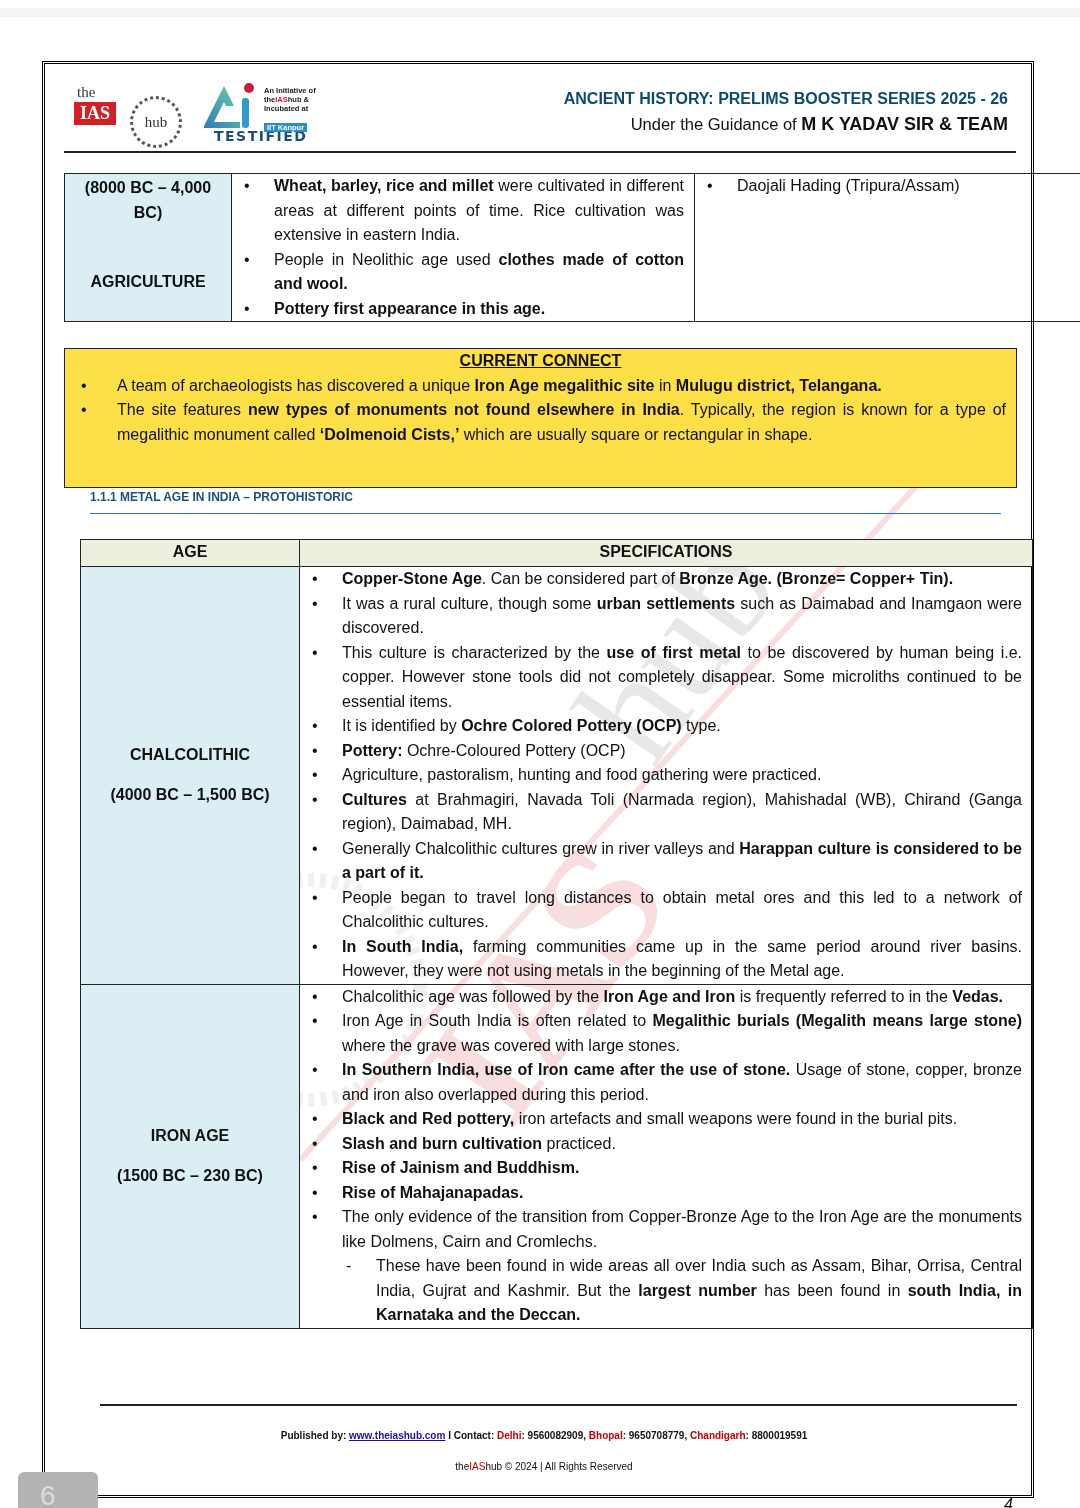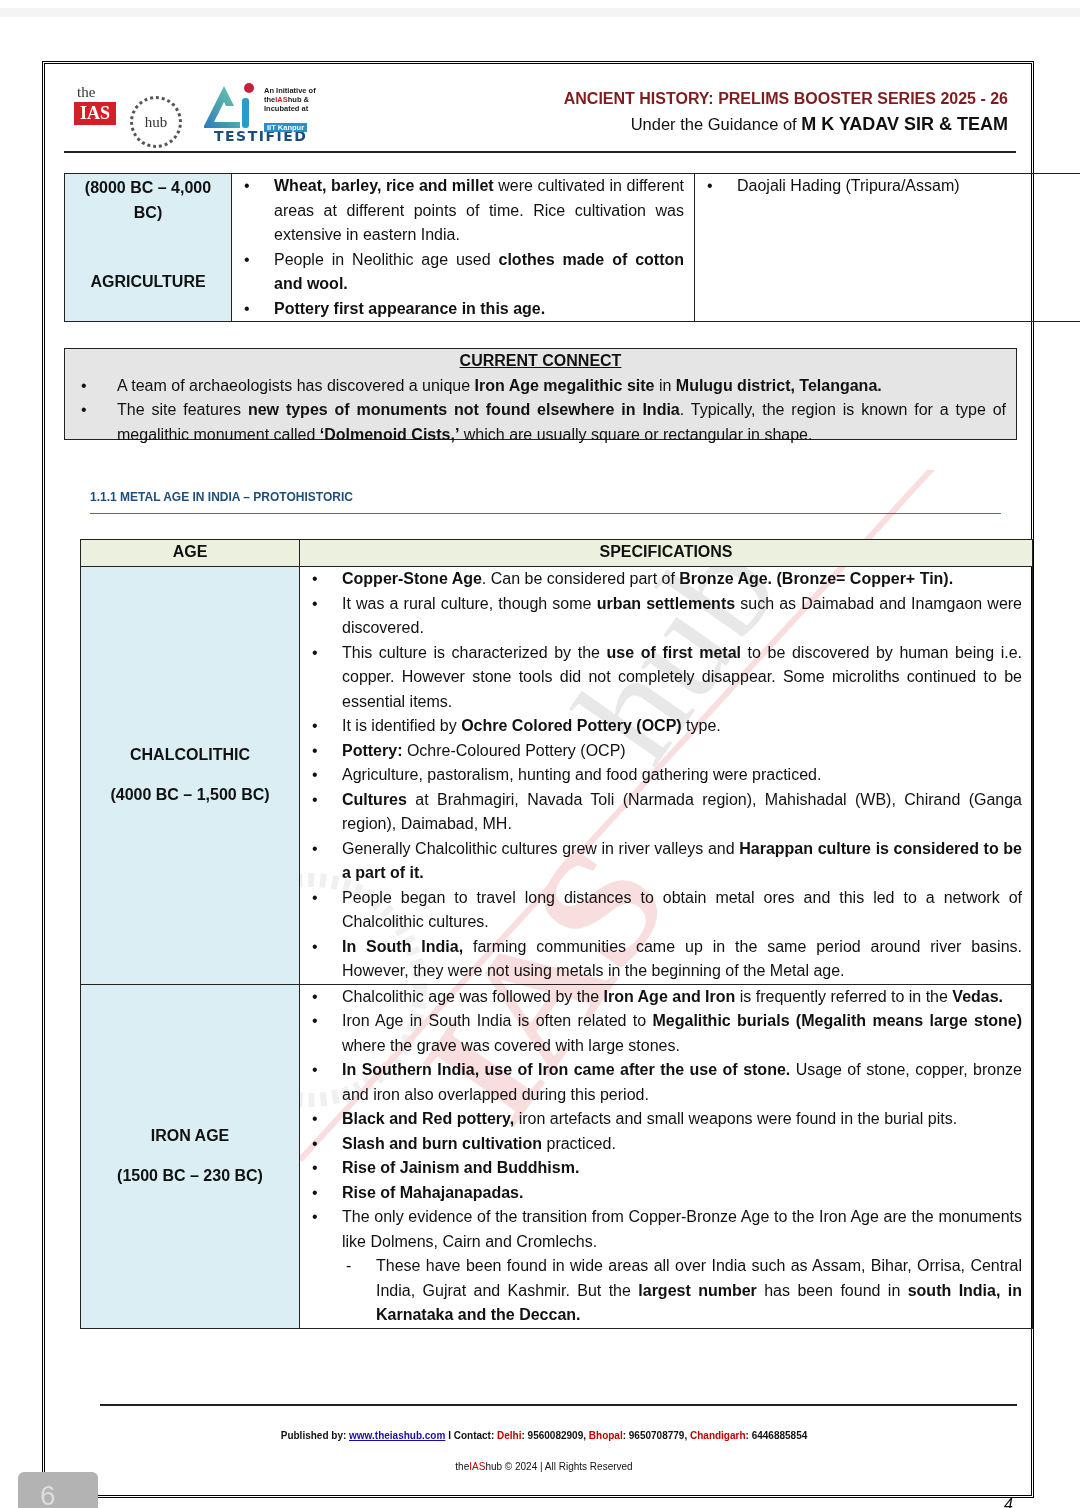--- a/index.html
+++ b/index.html
@@ -19,21 +19,21 @@
   
   .hdr-logo { position: absolute; left: 72px; top: 80px; width: 120px; height: 62px; }
   .logo-the { position: absolute; left: 5px; top: 4px; font-family: "Liberation Serif", serif; font-size: 15px; color: #333; }
   .logo-ias { position: absolute; left: 2px; top: 22px; background: #d32027; color: #fff; font-family: "Liberation Serif", serif; font-weight: bold; font-size: 18px; padding: 1px 6px; }
   .logo-hub { position: absolute; left: 58px; top: 16px; width: 52px; height: 52px; border-radius: 50%; border: 3px dotted #555; box-sizing: border-box; display: flex; align-items: center; justify-content: center; font-family: "Liberation Serif", serif; font-size: 15px; color: #333; }
   .ai-logo { position: absolute; left: 200px; top: 78px; width: 60px; height: 66px; }
   .ai-testified { position: absolute; left: 214px; top: 128px; font-family: "DejaVu Sans", sans-serif; font-size: 14px; letter-spacing: 1.5px; color: #1d4f7c; font-weight: bold; }
   .ai-text { position: absolute; left: 264px; top: 86px; font-size: 7.5px; line-height: 9px; font-weight: bold; color: #222; }
   .ai-text .red { color: #d32027; }
   .ai-kanpur { display: inline-block; background: #2a8fc8; color: #fff; padding: 0 3px; margin-top: 10px; }
-  .hdr-title { position: absolute; right: 72px; top: 90px; text-align: right; font-size: 16px; font-weight: bold; color: #7f1d1d; }
+  .hdr-title { position: absolute; right: 72px; top: 90px; text-align: right; font-size: 16px; font-weight: bold; color: #0c4a6e; }
   .hdr-sub { position: absolute; right: 72px; top: 114px; text-align: right; font-size: 16.5px; color: #111; }
   .hdr-sub b { font-size: 18px; }
   .hdr-rule { position: absolute; left: 64px; top: 151px; width: 952px; height: 2px; background: #222; }
 
   
   table { border-collapse: collapse; position: absolute; font-size: 16px; line-height: 24.5px; }
   td, th { border: 1px solid #222; vertical-align: top; padding: 0; }
   .lightblue { background: #daeef3; }
   .hdrgreen { background: #ebf1de; }
   ul.bl { margin: 0; padding: 0 10px 0 42px; list-style: none; }
@@ -41,21 +41,21 @@
   ul.bl li::before { content: "\2022"; position: absolute; left: -30px; top: 0; font-size: 16px; }
   ul.dash { margin: 0; padding: 0 0 0 34px; list-style: none; }
   ul.dash li { position: relative; text-align: justify; }
   ul.dash li::before { content: "-"; position: absolute; left: -30px; }
 
   .t1 { left: 64px; top: 173px; width: 1049px; }
   .t1 .c1 { width: 166px; text-align: center; font-weight: bold; padding-top: 2px; }
   .t1 .c2 { width: 462px; }
   .t1 .c3 { }
 
-  .cc { position: absolute; left: 64px; top: 348px; width: 953px; height: 92px; border: 1px solid #222; box-sizing: border-box; background: #e5e5e5; font-size: 16px; line-height: 24.5px; }
+  .cc { position: absolute; left: 64px; top: 348px; width: 953px; height: 140px; border: 1px solid #222; box-sizing: border-box; background: #fde047; font-size: 16px; line-height: 24.5px; }
   .cc-title { text-align: center; font-weight: bold; text-decoration: underline; }
   .cc ul.bl { padding-left: 52px; padding-right: 10px; }
   .cc ul.bl li::before { left: -36px; }
 
   .sec-head { position: absolute; left: 90px; top: 490px; font-size: 12px; font-weight: bold; color: #1f4e79; }
   .sec-rule { position: absolute; left: 90px; top: 513px; width: 911px; height: 1px; background: #2e75b6; }
 
   .t2 { left: 80px; top: 539px; width: 953px; }
   .t2 th { font-weight: bold; text-align: center; height: 26px; }
   .t2 .agecell { width: 218px; text-align: center; font-weight: bold; vertical-align: middle; }
@@ -198,17 +198,17 @@
 </tbody>
   </table>
 
 <div class="footer-rule"></div>
 <div class="footer-pub">
   <span>Published by:</span>
   <a>www.theiashub.com</a>
   <span>I Contact:</span>
   <span class="red">Delhi</span><span>: 9560082909,</span>
   <span class="red">Bhopal</span><span>: 9650708779,</span>
-  <span class="red">Chandigarh</span><span>:  6446885854</span>
+  <span class="red">Chandigarh</span><span>:  8800019591</span>
 </div>
 <div class="footer-copy"><span>the</span><span class="red">IAS</span><span>hub © 2024 | All Rights Reserved</span></div>
 <div class="page-tab">6</div>
 <div class="page-num">4</div>
 
 </body></html>

